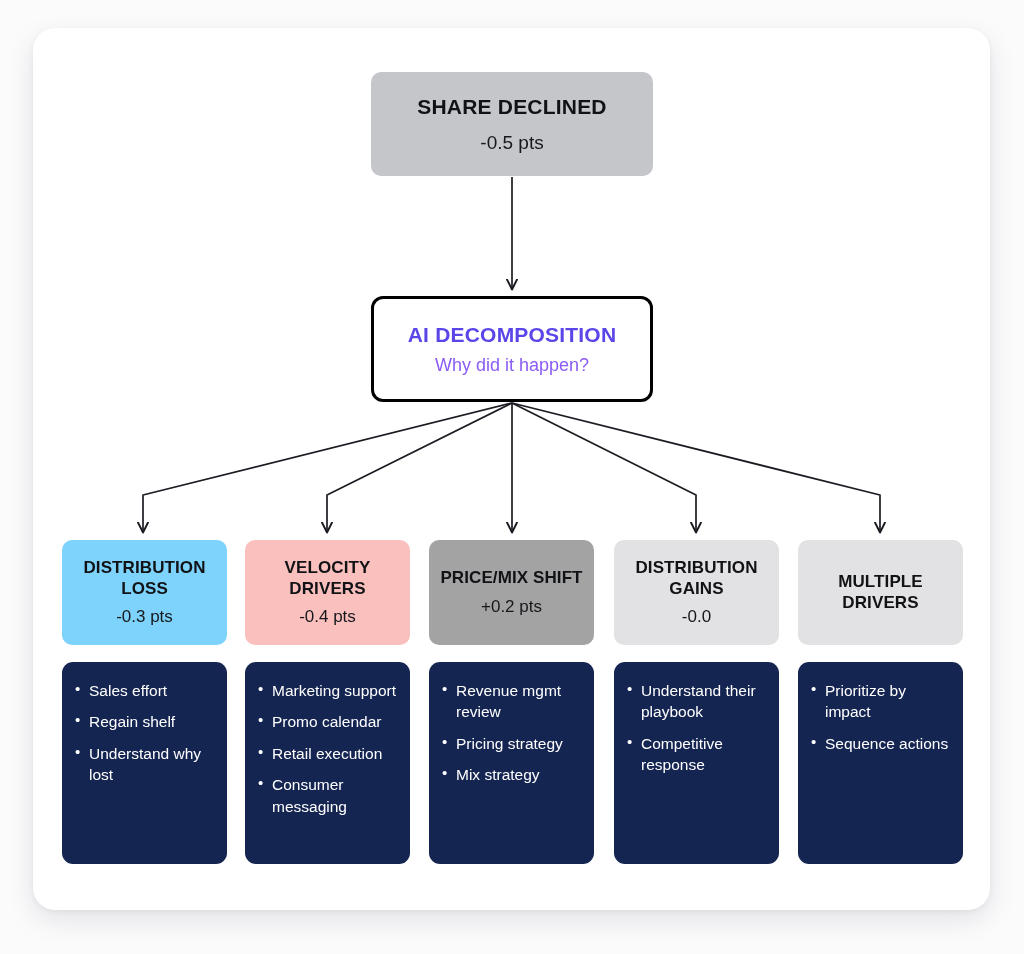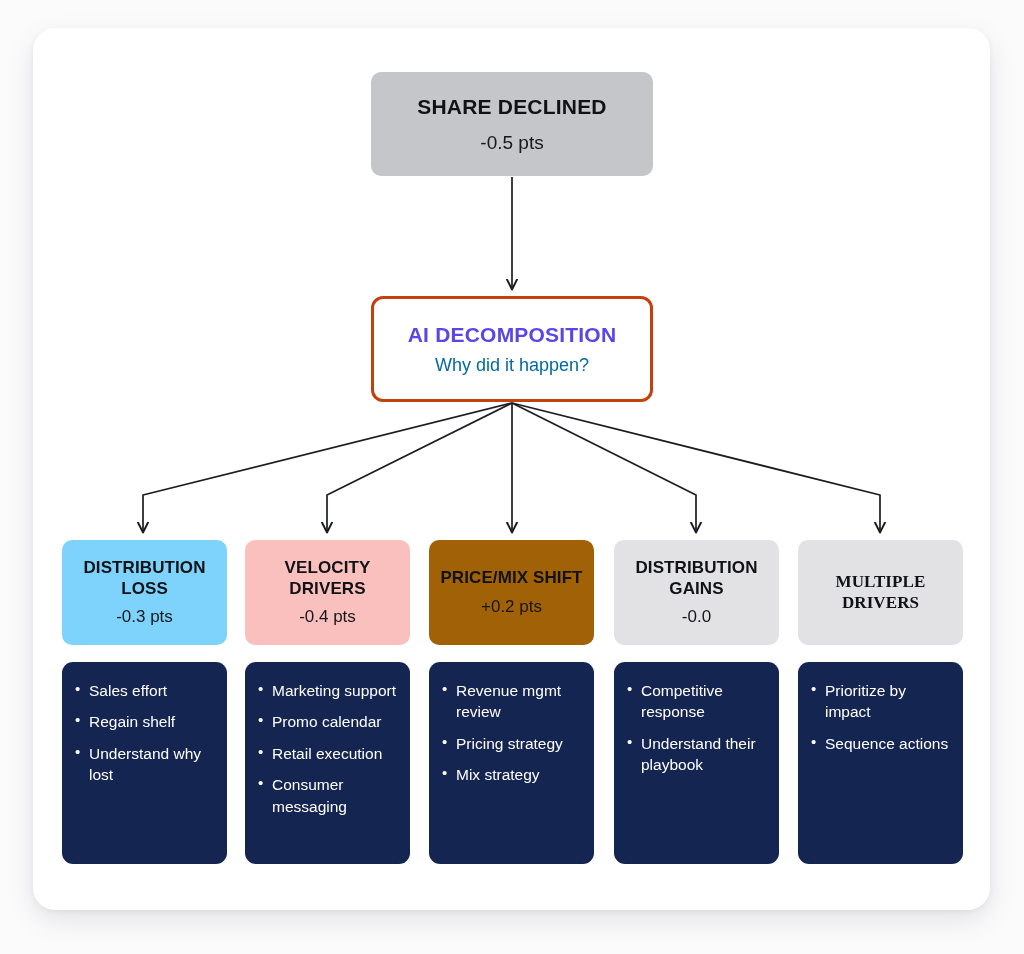--- a/index.html
+++ b/index.html
@@ -72,33 +72,33 @@
     line-height: 1.1;
   }
 
   
   #ai-node {
     left: 371px;
     top: 296px;
     width: 282px;
     height: 106px;
     background: #ffffff;
-    border: 3px solid #c2410c;
+    border: 3px solid #000000;
     border-radius: 12px;
   }
   #ai-node .node-title {
     font-size: 21px;
     font-weight: bold;
     letter-spacing: 0.2px;
     color: #5a46e8;
     line-height: 1.1;
   }
   #ai-node .node-subtitle {
     font-size: 18px;
-    color: #0369a1;
+    color: #8b5cf6;
     margin-top: 10px;
     line-height: 1.1;
   }
 
   
   .column {
     position: absolute;
     top: 540px;
     width: 165px;
   }
@@ -215,48 +215,48 @@
       <ul class="action-list">
         <li>Marketing support</li>
         <li>Promo calendar</li>
         <li>Retail execution</li>
         <li>Consumer messaging</li>
       </ul>
     </div>
   </div>
 
   <div class="column" style="left:429px;">
-    <div class="driver-card" style="background: #a16207;">
+    <div class="driver-card" style="background: #a3a3a3;">
       <div class="driver-title">PRICE/MIX SHIFT</div>
       <div class="driver-value">+0.2 pts</div>
     </div>
     <div class="action-card">
       <ul class="action-list">
         <li>Revenue mgmt review</li>
         <li>Pricing strategy</li>
         <li>Mix strategy</li>
       </ul>
     </div>
   </div>
 
   <div class="column" style="left:614px;">
     <div class="driver-card" style="background: rgb(226, 226, 228);">
       <div class="driver-title">DISTRIBUTION GAINS</div>
       <div class="driver-value">-0.0</div>
     </div>
     <div class="action-card">
       <ul class="action-list">
+        <li>Understand their playbook</li>
         <li>Competitive response</li>
-        <li>Understand their playbook</li>
       </ul>
     </div>
   </div>
 
   <div class="column" style="left:798px;">
-    <div class="driver-card" style="background: rgb(226, 226, 228); font-family: Liberation Serif, serif;">
+    <div class="driver-card" style="background: rgb(226, 226, 228);">
       <div class="driver-title">MULTIPLE DRIVERS</div>
 
     </div>
     <div class="action-card">
       <ul class="action-list">
         <li>Prioritize by impact</li>
         <li>Sequence actions</li>
       </ul>
     </div>
   </div>

